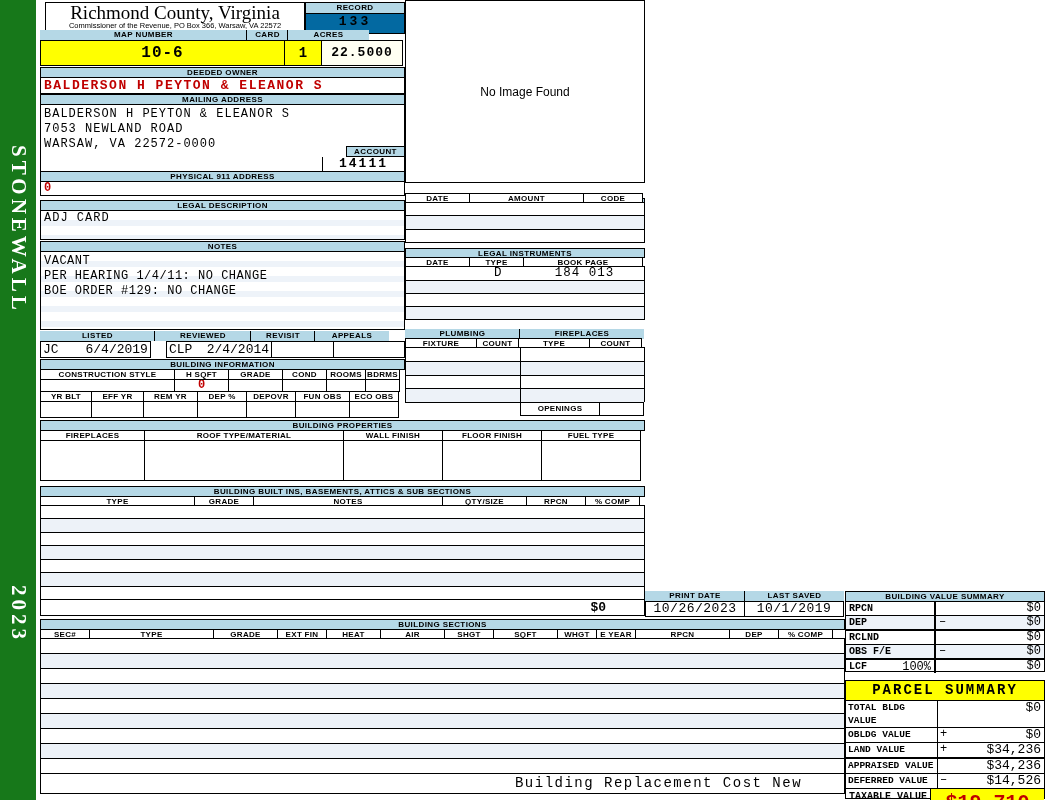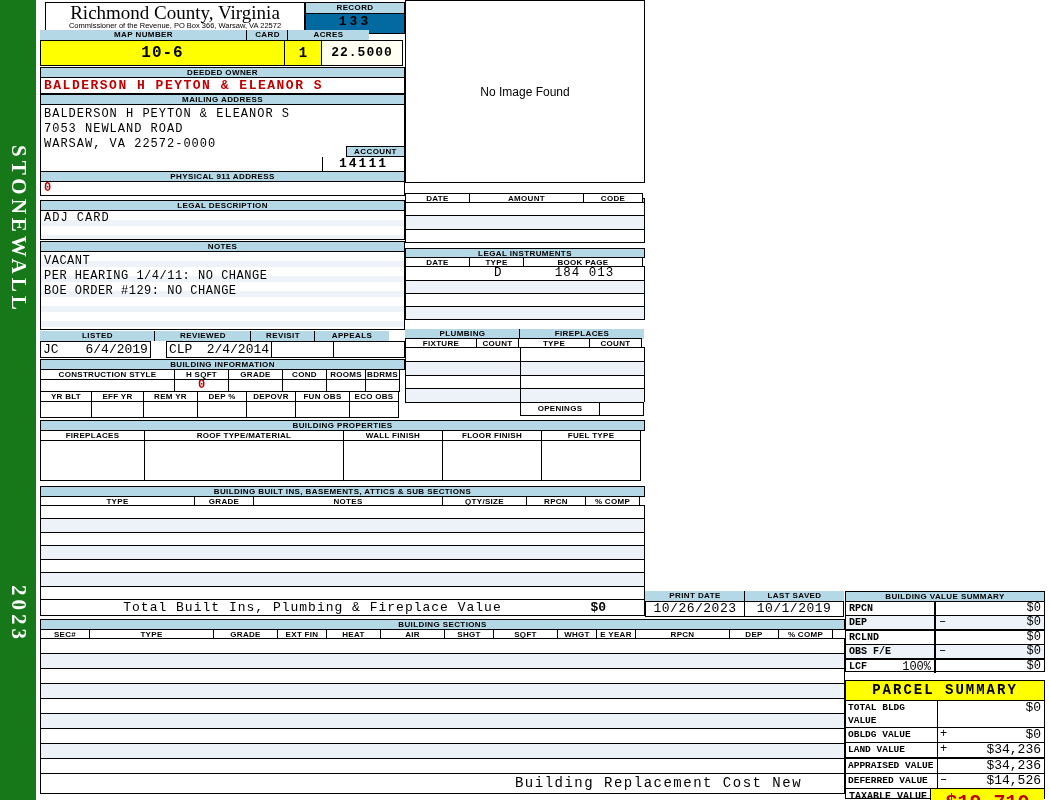--- a/index.html
+++ b/index.html
@@ -234,21 +234,20 @@
 <div class="abs rgroup" style="left:40px;top:505px;width:605px;height:95px;">
   <div class="r"></div>
   <div class="r"></div>
   <div class="r"></div>
   <div class="r"></div>
   <div class="r"></div>
   <div class="r"></div>
   <div class="r"></div>
 </div>
 <div class="abs mono" style="left:40px;top:599px;width:605px;height:17px;border:1px solid #000;background:#fff;position:absolute;">
-  <span style="position:absolute;left:0;right:60px;text-align:center;font-size:13px;line-height:16px;letter-spacing:1px;">Total Built Ins, Plumbing &amp; Fireplace Value</span>
   <span style="position:absolute;right:38px;font-size:13px;line-height:16px;font-weight:bold;">$0</span>
 </div>
 
 <div class="abs frow" style="left:645px;top:591px;width:200px;height:11px;">
   <div class="bar" style="width:100px;border:none;">PRINT DATE</div>
   <div class="bar" style="width:100px;border:none;border-left:1px solid #000;">LAST SAVED</div>
 </div>
 <div class="abs frow" style="left:645px;top:601px;width:200px;height:16px;background:#fff;">
   <div class="mono" style="width:100px;text-align:center;font-size:13px;line-height:14px;letter-spacing:.5px;">10/26/2023</div>
   <div class="mono" style="width:100px;text-align:center;font-size:13px;line-height:14px;letter-spacing:.5px;">10/1/2019</div>

